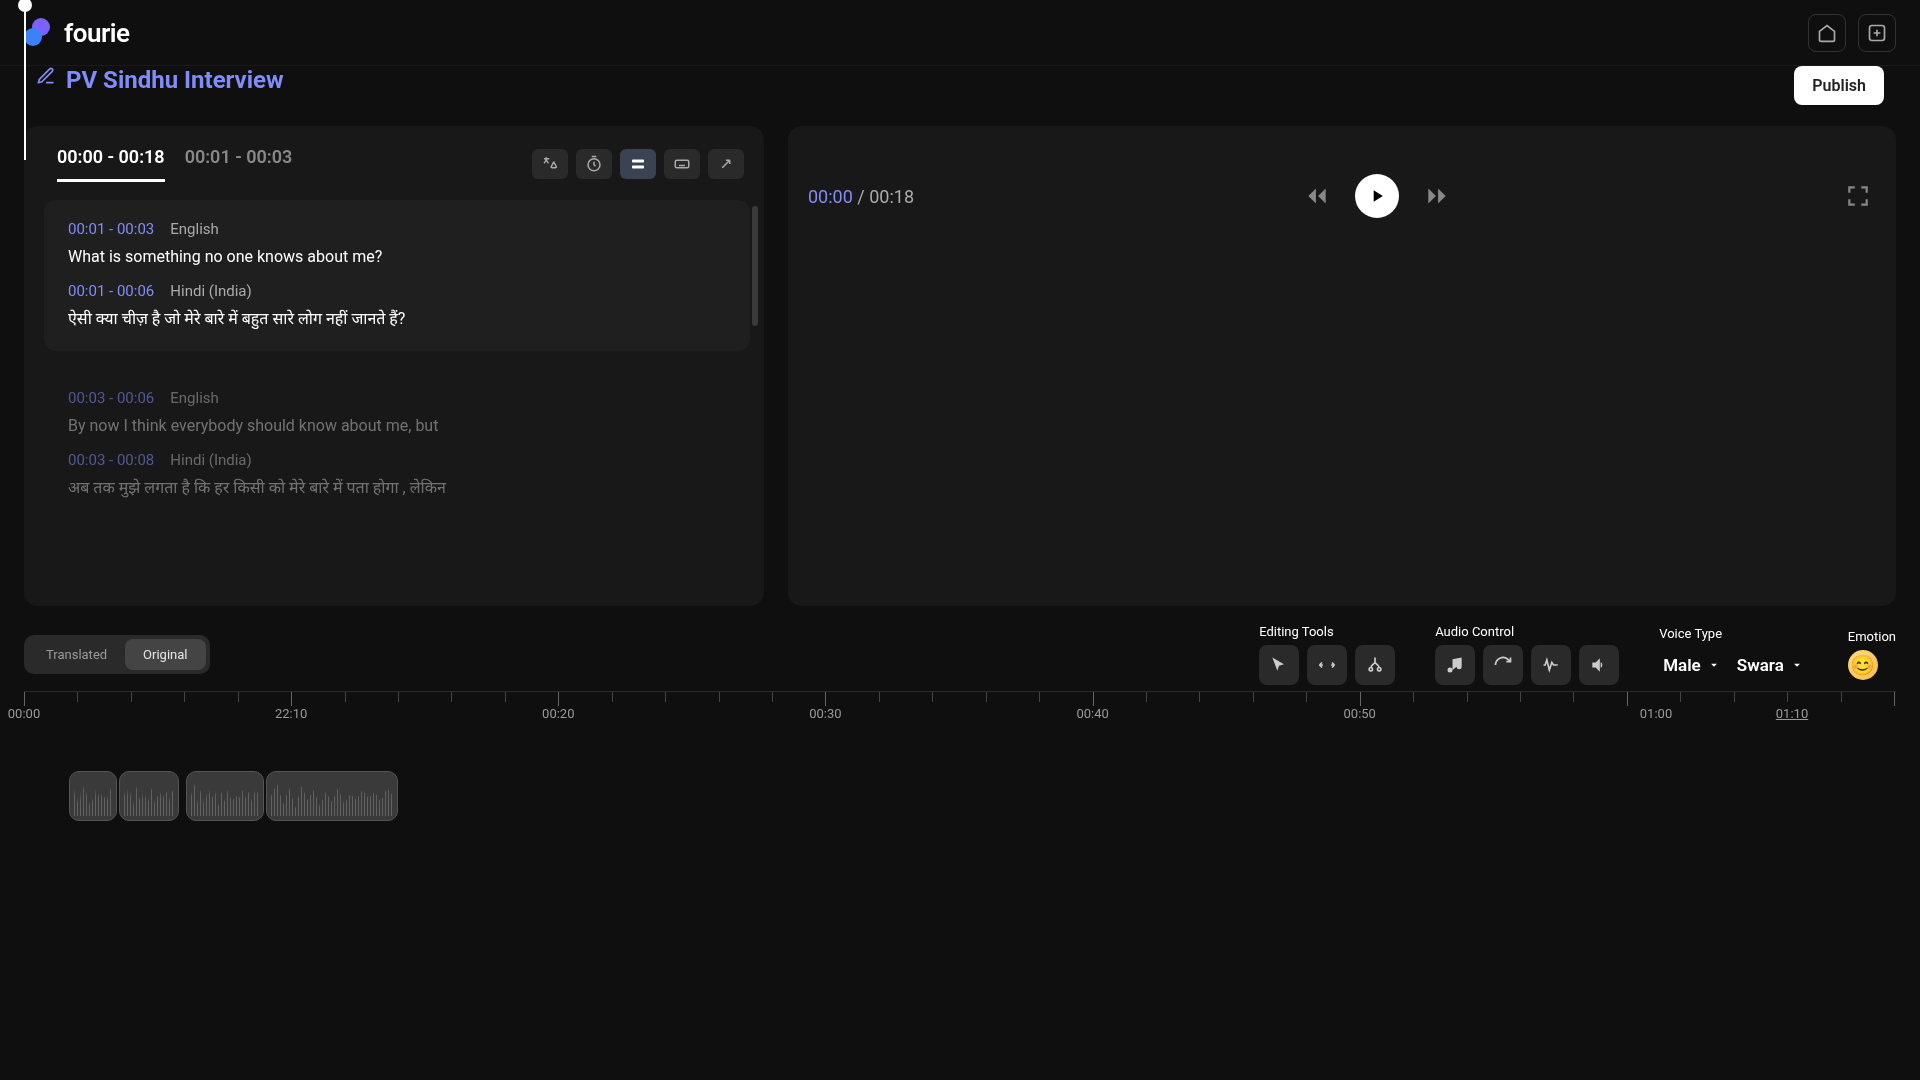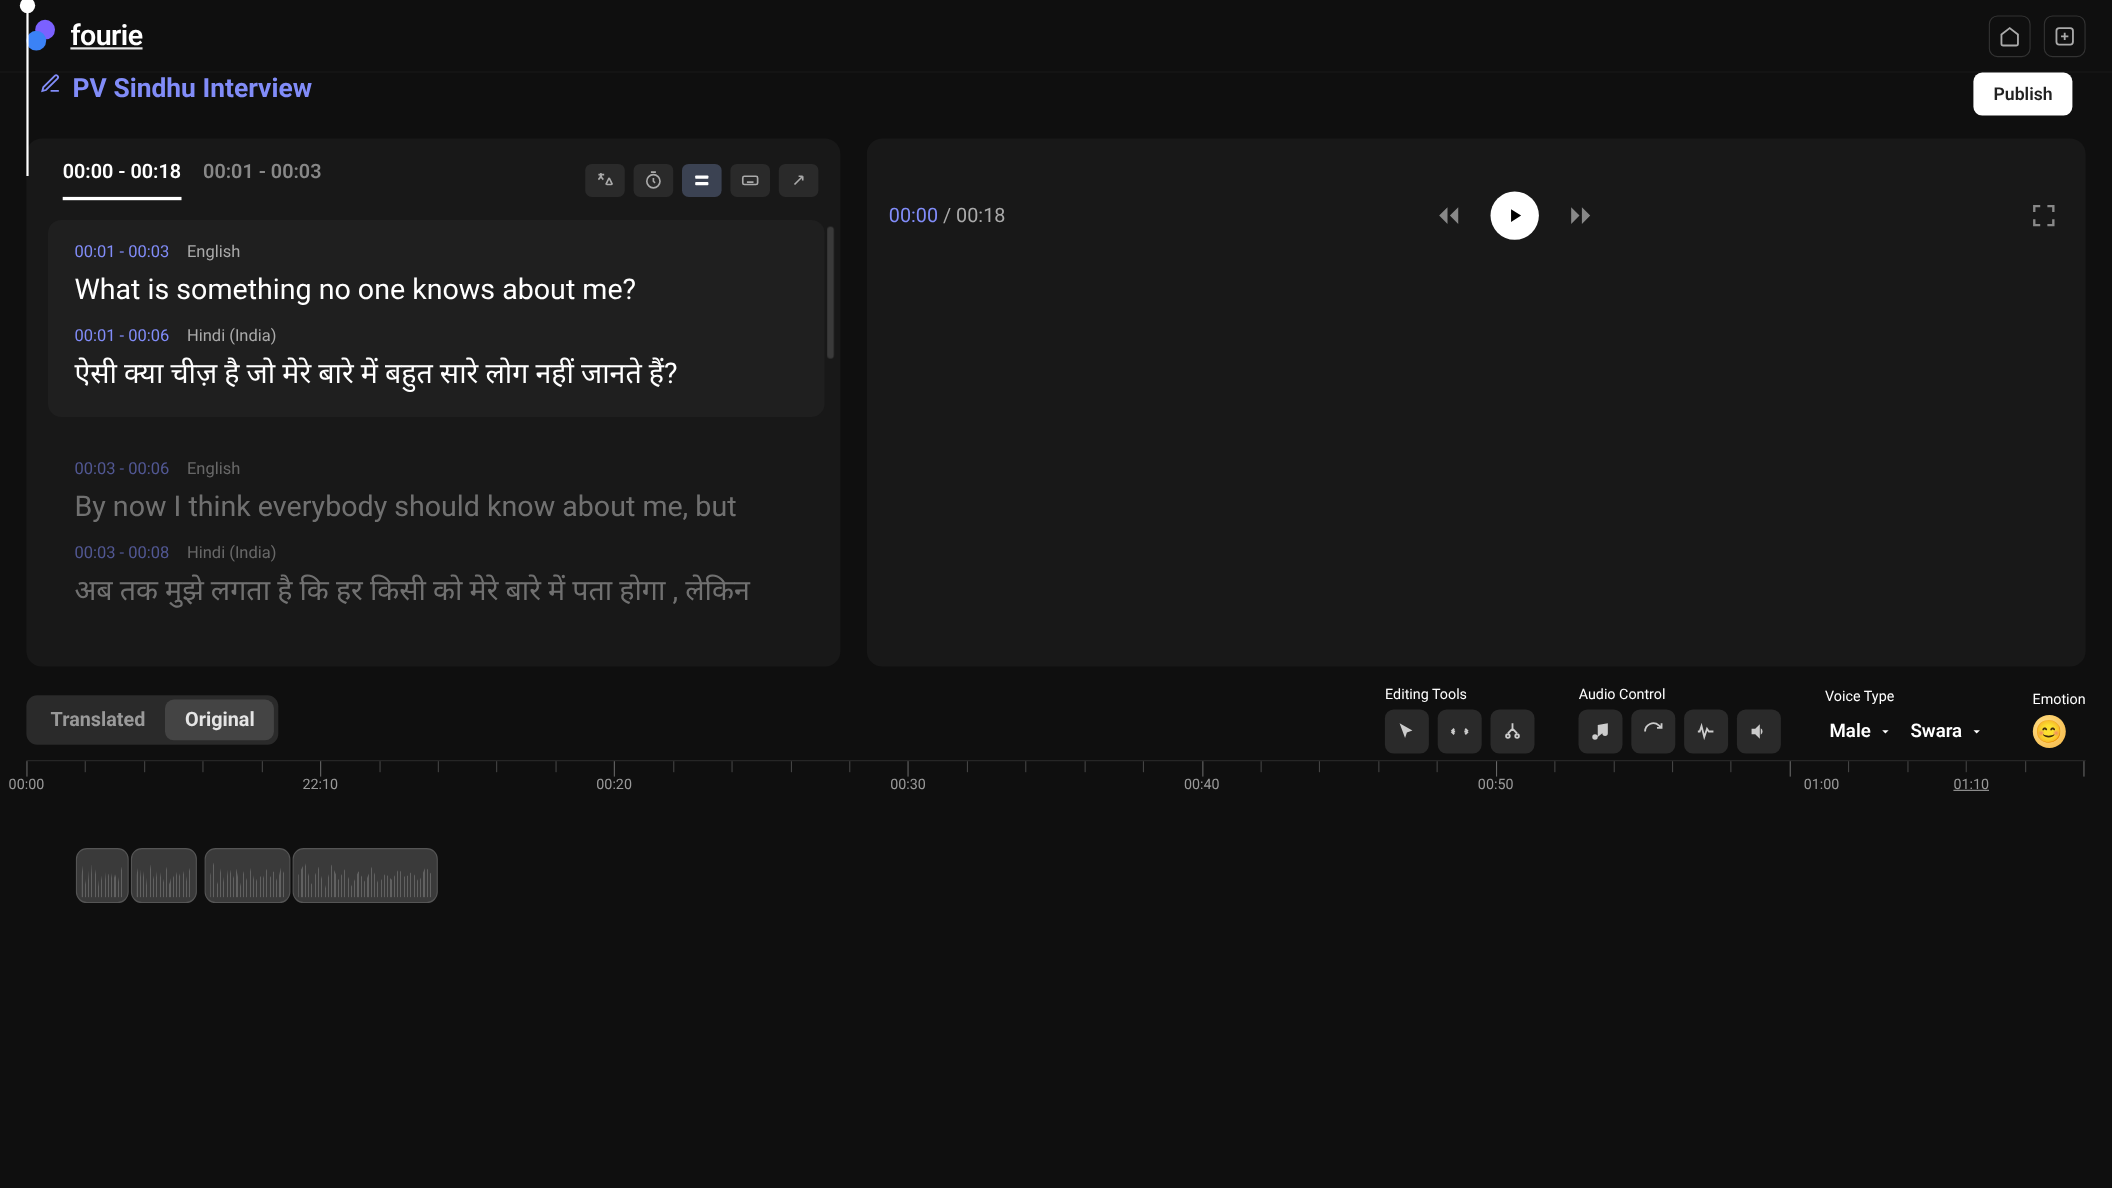--- a/index.html
+++ b/index.html
@@ -1,20 +1,20 @@
 <!DOCTYPE html>
 <html><head>
 <meta charset="utf-8">
 <style>
 * { margin:0; padding:0; box-sizing:border-box; font-family:-apple-system,BlinkMacSystemFont,"Segoe UI",Roboto,sans-serif; }
 body { background:#0f0f0f; color:#e5e5e5; width:1920px; height:1080px; overflow:hidden; }
 
 
 .header { height:66px; display:flex; align-items:center; padding:0 24px; border-bottom:1px solid #1a1a1a; }
-.logo { display:flex; align-items:center; gap:10px;text-decoration:underline; }
+.logo { display:flex; align-items:center; gap:10px; }
 .logo-mark { width:30px; height:30px; position:relative; }
 .logo-mark::before { content:""; position:absolute; width:18px; height:18px; background:#7b61ff; border-radius:50%; top:0; left:8px; }
 .logo-mark::after  { content:""; position:absolute; width:18px; height:18px; background:#3b82f6; border-radius:50%; top:10px; left:0; }
 .logo-text { font-size:26px; font-weight:600; color:#fff; letter-spacing:-0.5px; }
 .header-spacer { flex:1; }
 .hdr-btn { width:38px; height:38px; display:flex; align-items:center; justify-content:center; border:1px solid #333; border-radius:8px; margin-left:12px; color:#aaa; cursor:pointer; }
 .hdr-btn svg { width:20px; height:20px; }
 
 
 .title-row { height:60px; display:flex; align-items:flex-start; padding:0 36px; }
@@ -41,21 +41,21 @@
 
 .cards { margin-top:18px; overflow-y:auto; padding-right:14px; flex:1; }
 .scrollbar { position:absolute; right:6px; top:80px; width:6px; height:120px; background:#3a3a3a; border-radius:3px; }
 .card { background:#1f1f1f; border-radius:12px; padding:20px 24px; margin-bottom:18px; }
 .card.dim { opacity:0.55; background:transparent; }
 .card-row { margin-bottom:14px; }
 .card-row:last-child { margin-bottom:0; }
 .meta { display:flex; gap:16px; margin-bottom:8px; font-size:15px; }
 .timerange { color:#818cf8; }
 .lang { color:#aaa; }
-.txt { font-size:26px; color:#fff; line-height:1.4; }
+.txt { font-size:16px; color:#fff; line-height:1.4; }
 .card.dim .txt { color:#bbb; }
 
 
 .video-box { flex:1; background:#000; border-radius:6px; position:relative; overflow:hidden; display:flex; align-items:center; justify-content:center; }
 .video-frame { position:relative; width:560px; height:315px; background:linear-gradient(135deg,#3a2318 0%,#1a0e08 60%); }
 .video-frame::before { content:""; position:absolute; inset:0; background:
   repeating-linear-gradient(135deg,#1a1a1a 0 12px,#e8e8e8 12px 24px);
   clip-path:polygon(55% 0,100% 0,100% 55%,70% 40%);
   opacity:0.9; }
 .film-bar { position:absolute; left:155px; top:0; width:6px; height:100%; background:#ffd700; }
@@ -69,21 +69,21 @@
 .pb-spacer { flex:1; }
 .pb-btn { width:36px; height:36px; display:flex; align-items:center; justify-content:center; color:#888; cursor:pointer; }
 .pb-btn svg { width:26px; height:26px; }
 .pb-play { width:44px; height:44px; background:#fff; border-radius:50%; display:flex; align-items:center; justify-content:center; color:#000; cursor:pointer; }
 .pb-play svg { width:20px; height:20px; }
 .pb-fs { color:#888; cursor:pointer; }
 
 
 .btm-bar { display:flex; align-items:center; padding:18px 24px 6px; gap:40px; }
 .mode-toggle { display:flex; background:#2a2a2a; border-radius:10px; padding:4px; }
-.mode-opt { padding:8px 18px; border-radius:8px; font-size:18px; font-weight:700; color:#999; cursor:pointer; }
+.mode-opt { padding:8px 18px; border-radius:8px; font-size:13px; font-weight:400; color:#999; cursor:pointer; }
 .mode-opt.on { background:#444; color:#e5e5e5; }
 .tool-group { display:flex; flex-direction:column; gap:6px; }
 .tool-group-label { font-size:13px; color:#ffffff; }
 .tool-group-row { display:flex; gap:8px; align-items:center; }
 .sq-btn { width:40px; height:40px; background:#2a2a2a; border-radius:8px; display:flex; align-items:center; justify-content:center; color:#ccc; cursor:pointer; }
 .sq-btn svg { width:20px; height:20px; }
 .drop { display:flex; align-items:center; gap:6px; font-size:17px; font-weight:600; color:#fff; cursor:pointer; padding:8px 4px; }
 .drop svg { width:14px; height:14px; }
 .emoji { width:30px; height:30px; background:radial-gradient(circle at 35% 35%,#ffe08a,#f5b642); border-radius:50%; position:relative; }
 .emoji::before { content:"😊"; position:absolute; inset:0; display:flex; align-items:center; justify-content:center; font-size:20px; }

